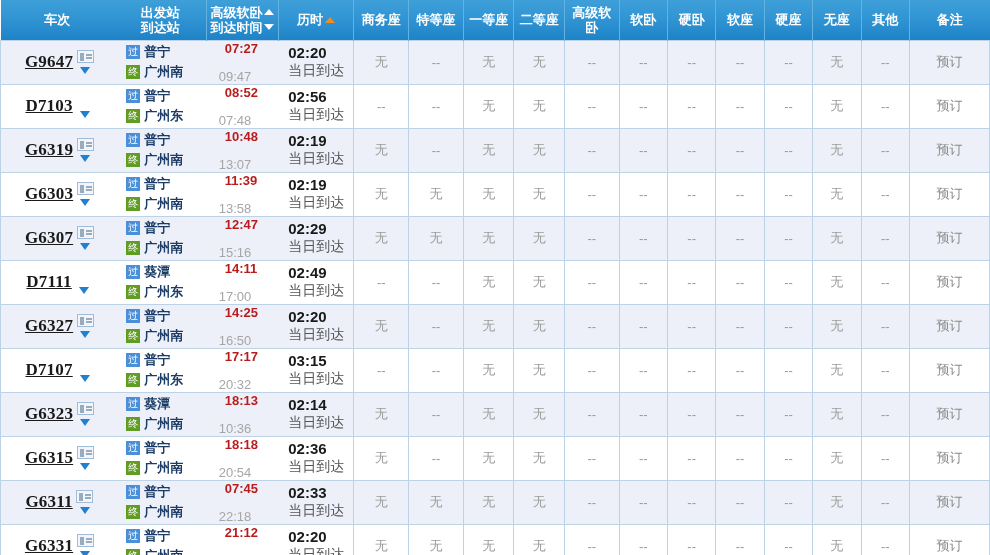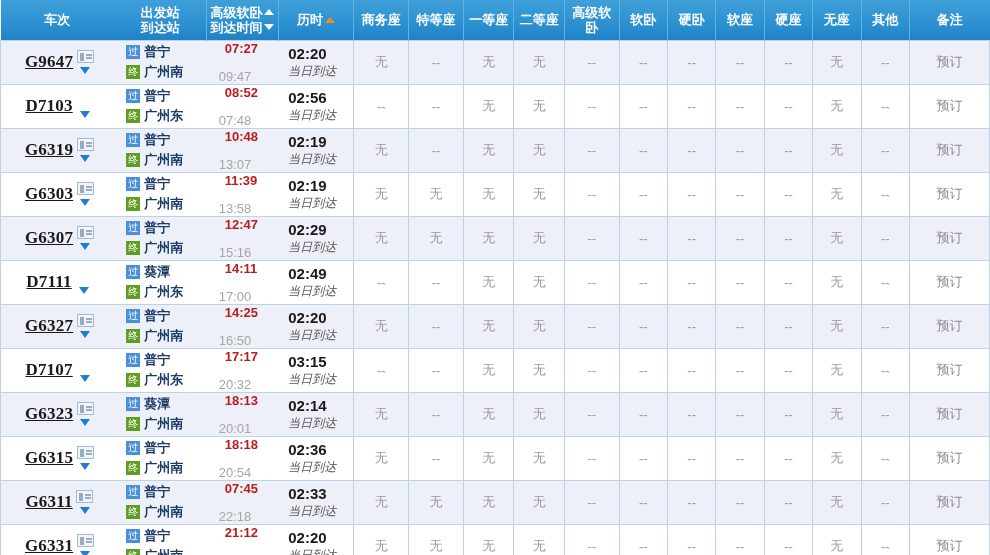--- a/index.html
+++ b/index.html
@@ -156,21 +156,21 @@
   
   td.time-cell { border-left: 0; border-right: 0; text-align: left; }
   .time-wrap { display: flex; flex-direction: column; justify-content: center; padding-left: 12px; gap: 1px; }
   .time-dep { font-size: 13px; font-weight: bold; color: #b91c1c; margin-left: 6px; }
   .time-arr { font-size: 13px; color: #a6a6a6; margin-top: 12px; }
 
   
   td.dur-cell { border-left: 0; text-align: left; }
   .dur-wrap { display: flex; flex-direction: column; justify-content: center; padding-left: 10px; gap: 1px; }
   .dur-time { font-size: 15px; font-weight: bold; color: #1a1a1a; }
-  .dur-day { font-size: 12px; color: #555555; font-style: italic; }
+  .dur-day { font-size: 14px; color: #555555; }
 
   .seat-val { font-size: 13px; color: #9a9a9a; }
   .book-link { font-size: 13px; color: #8a8a8a; cursor: pointer; font-family: Liberation Serif, serif; }
 </style>
 </head>
 <body>
 
 <div id="app">
   <table class="train-table">
     <colgroup>
@@ -645,21 +645,21 @@
               </span>
               <span class="station-row">
                 <span class="st-badge end">终</span>
                 <span class="station-name">广州南</span>
               </span>
             </div>
           </td>
           <td class="time-cell">
             <div class="time-wrap">
               <span class="time-dep">18:13</span>
-              <span class="time-arr">20:01</span>
+              <span class="time-arr">10:36</span>
             </div>
           </td>
           <td class="dur-cell">
             <div class="dur-wrap">
               <span class="dur-time">02:14</span>
               <span class="dur-day">当日到达</span>
             </div>
           </td>
           <td><span class="seat-val">无</span></td>
           <td><span class="seat-val">--</span></td>

